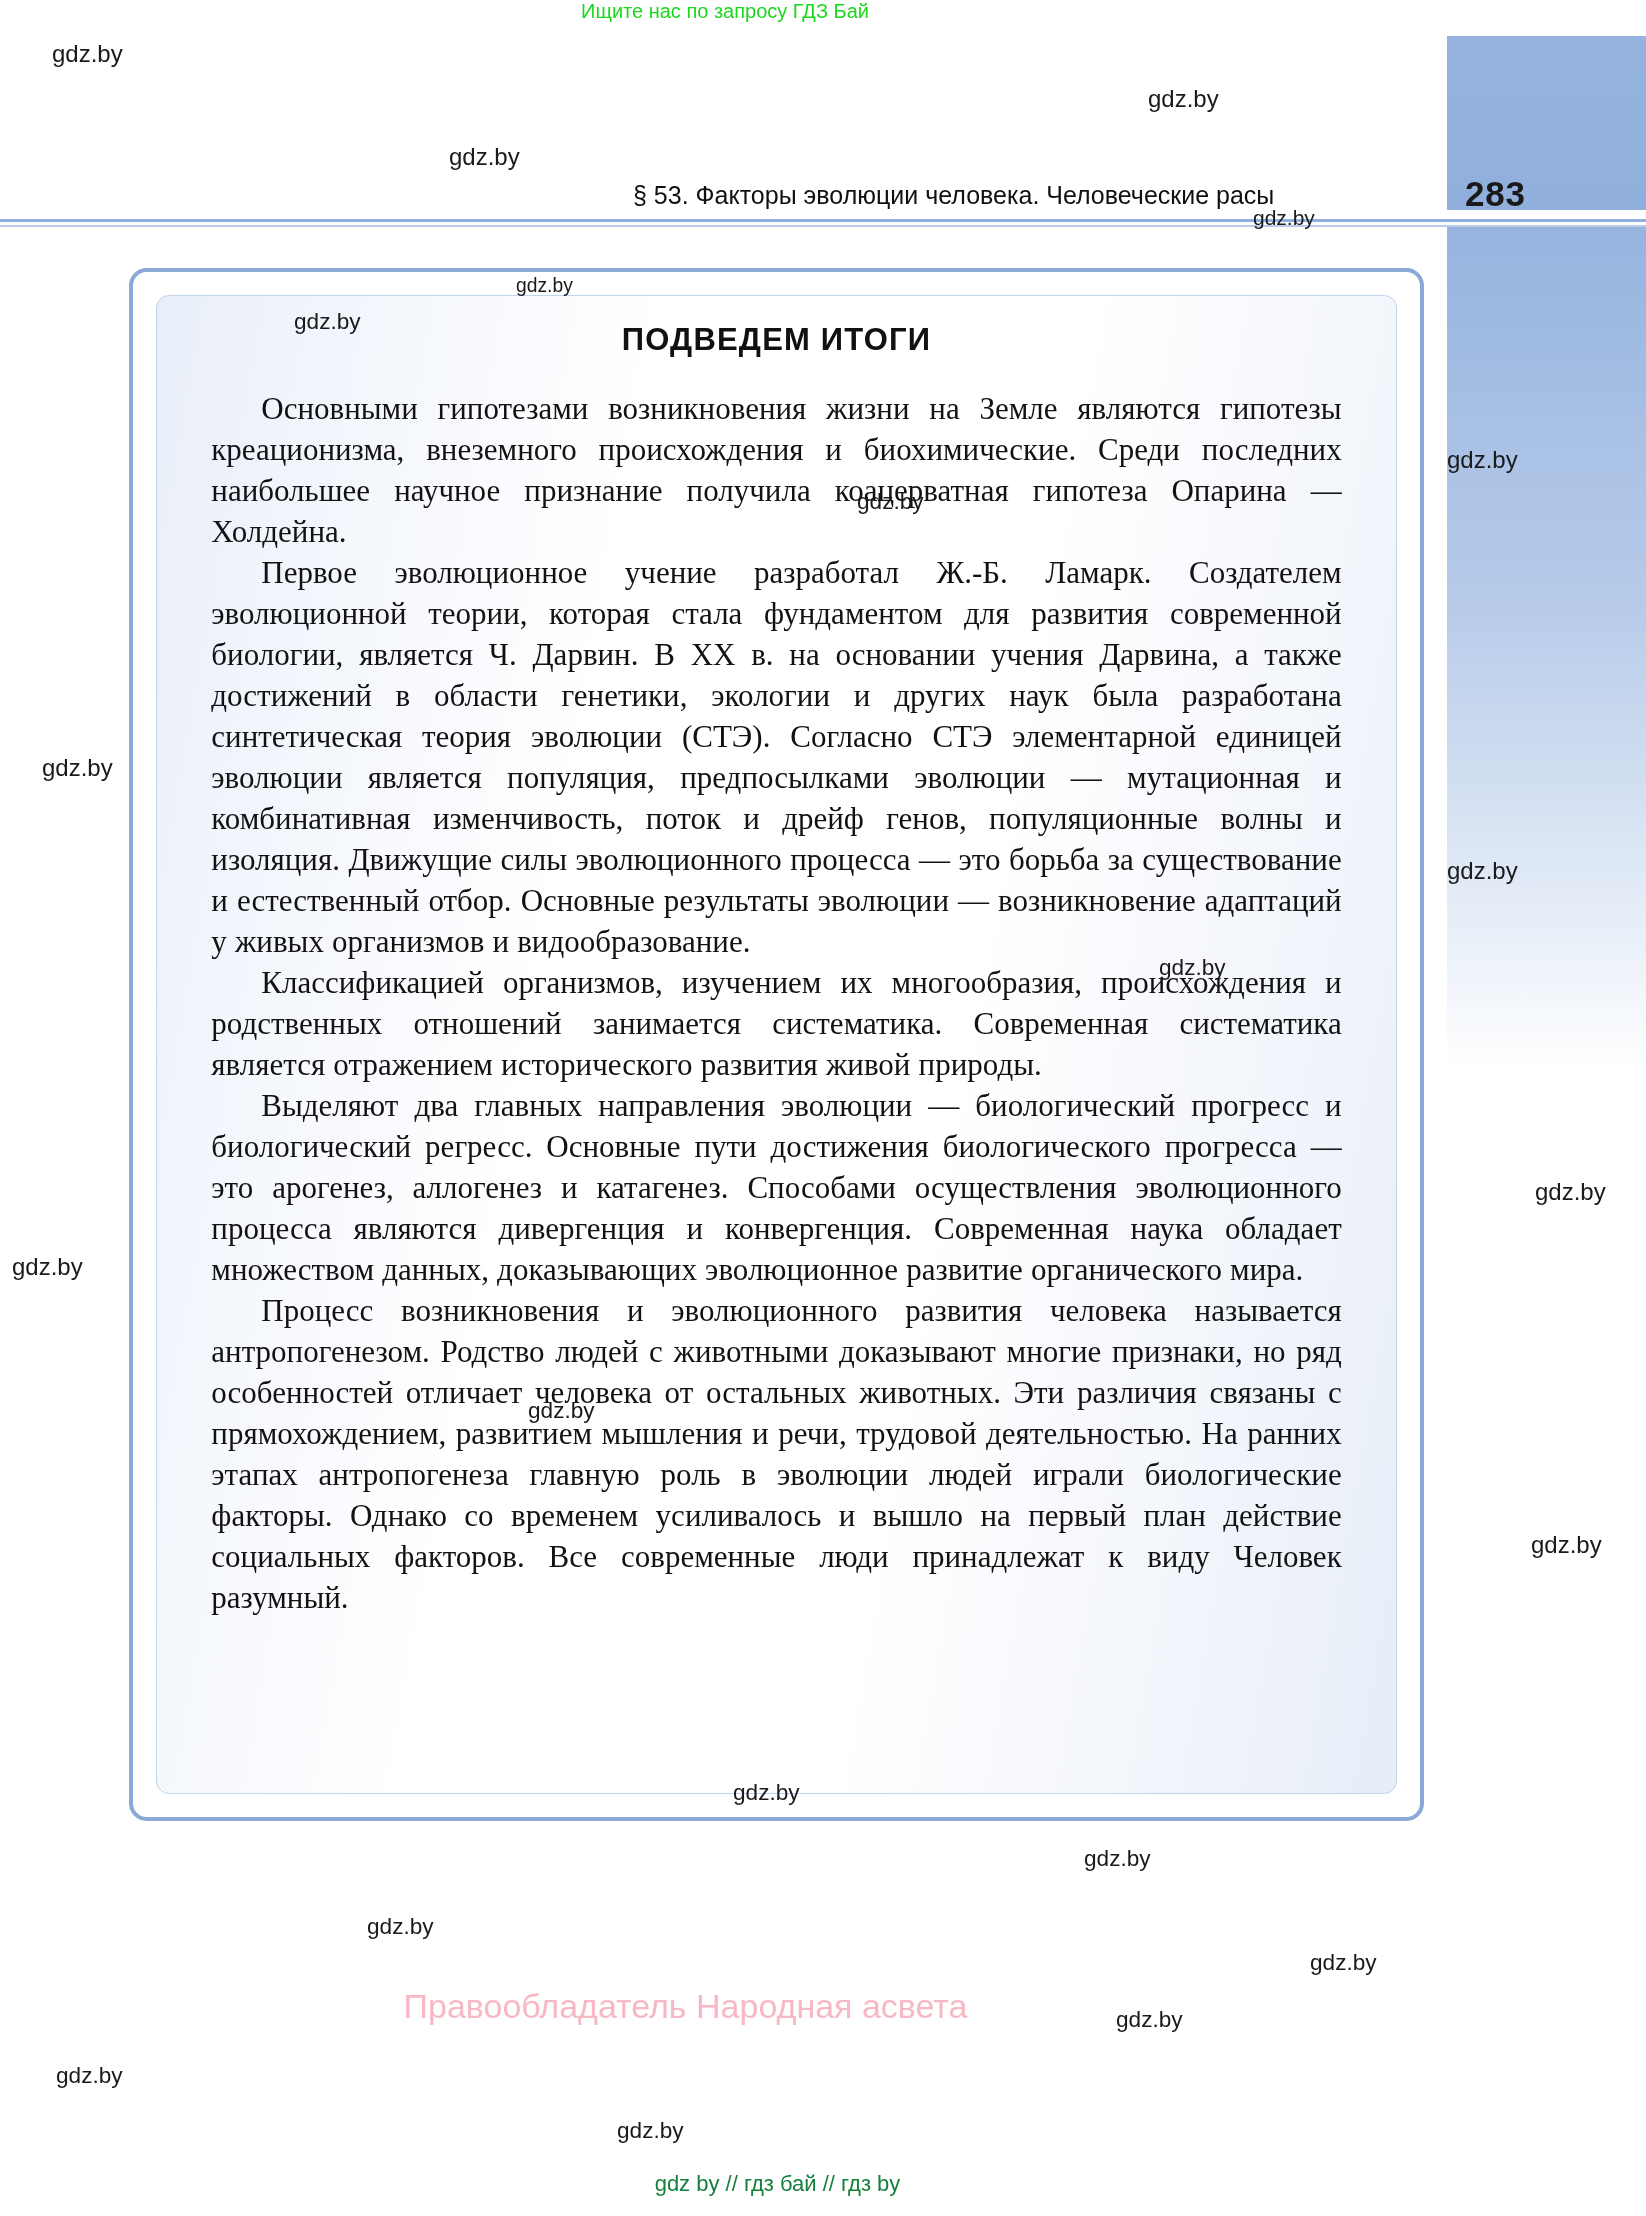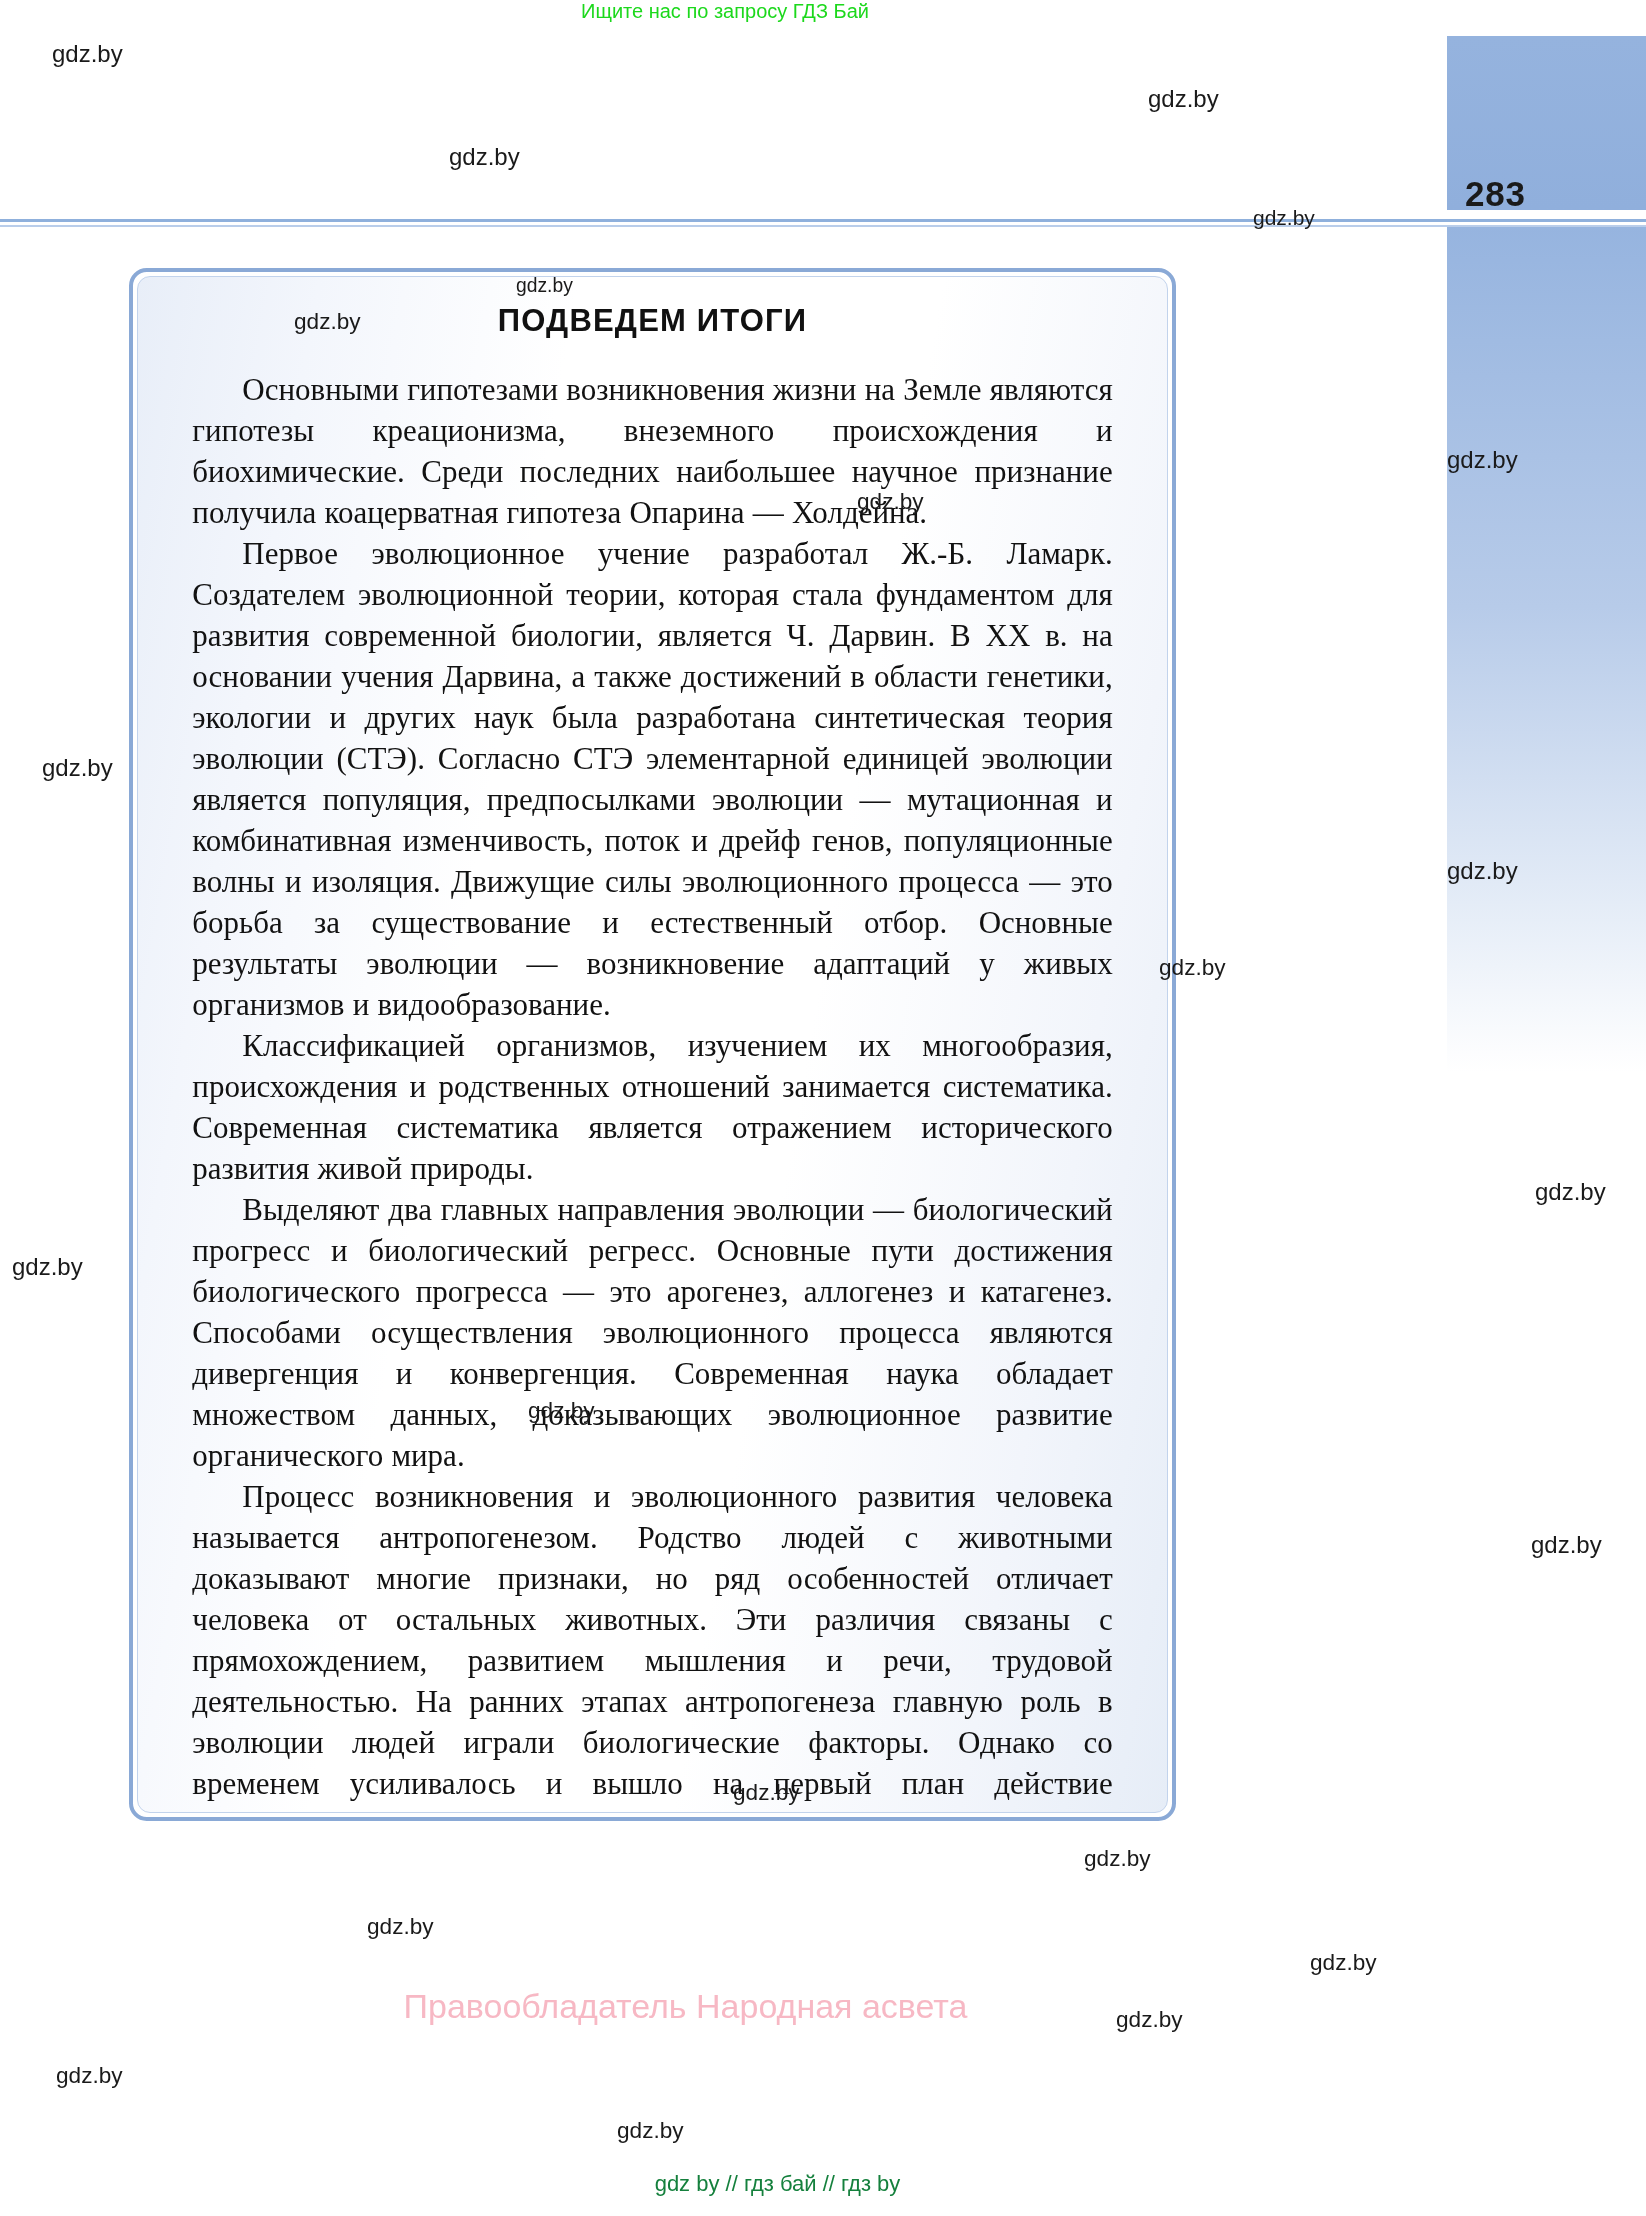--- a/index.html
+++ b/index.html
@@ -85,27 +85,27 @@
     width: 1647px;
     height: 1.6px;
     background: #b9cdea;
   }
 
   
   .content-box {
     position: absolute;
     left: 129px;
     top: 268px;
-    width: 1047px;
+    width: 1295px;
     height: 1553px;
     border: 4px solid #8aa9d6;
     border-radius: 17.7px;
     box-sizing: border-box;
     background: #ffffff;
-    padding: 4px;
+    padding: 23px;
   }
   .content-box-inner {
     position: relative;
     width: 100%;
     height: 100%;
     border: 1.6px solid #c2d3ec;
     border-radius: 13px;
     box-sizing: border-box;
     background: linear-gradient(100deg,
         #e8eef8 0%,
@@ -187,20 +187,21 @@
 <body>
 
 <div id="page">
 
   <div class="promo-line">Ищите нас по запросу ГДЗ Бай</div>
 
   <div class="side-tab"></div>
   <div class="side-tab-lower"></div>
   <div class="page-number">283</div>
 
+  <div class="running-header">§ 53. Факторы эволюции человека. Человеческие расы</div>
   <div class="header-rule"></div>
   <div class="header-rule-2"></div>
 
   <div class="content-box">
     <div class="content-box-inner">
       <h1 class="box-title">ПОДВЕДЕМ ИТОГИ</h1>
       <div class="body-text">
         <p class="first">Основными гипотезами возникновения жизни на Земле являются гипотезы креационизма, внеземного происхождения и биохимические. Среди последних наибольшее научное признание получила коацерватная гипотеза Опарина — Холдейна.</p>
         <p>Первое эволюционное учение разработал Ж.-Б. Ламарк. Создателем эволюционной теории, которая стала фундаментом для развития современной биологии, является Ч. Дарвин. В XX в. на основании учения Дарвина, а также достижений в области генетики, экологии и других наук была разработана синтетическая теория эволюции (СТЭ). Согласно СТЭ элементарной единицей эволюции является популяция, предпосылками эволюции — мутационная и комбинативная изменчивость, поток и дрейф генов, популяционные волны и изоляция. Движущие силы эволюционного процесса — это борьба за существование и естественный отбор. Основные результаты эволюции — возникновение адаптаций у живых организмов и видообразование.</p>
         <p>Классификацией организмов, изучением их многообразия, происхождения и родственных отношений занимается систематика. Современная систематика является отражением исторического развития живой природы.</p>

